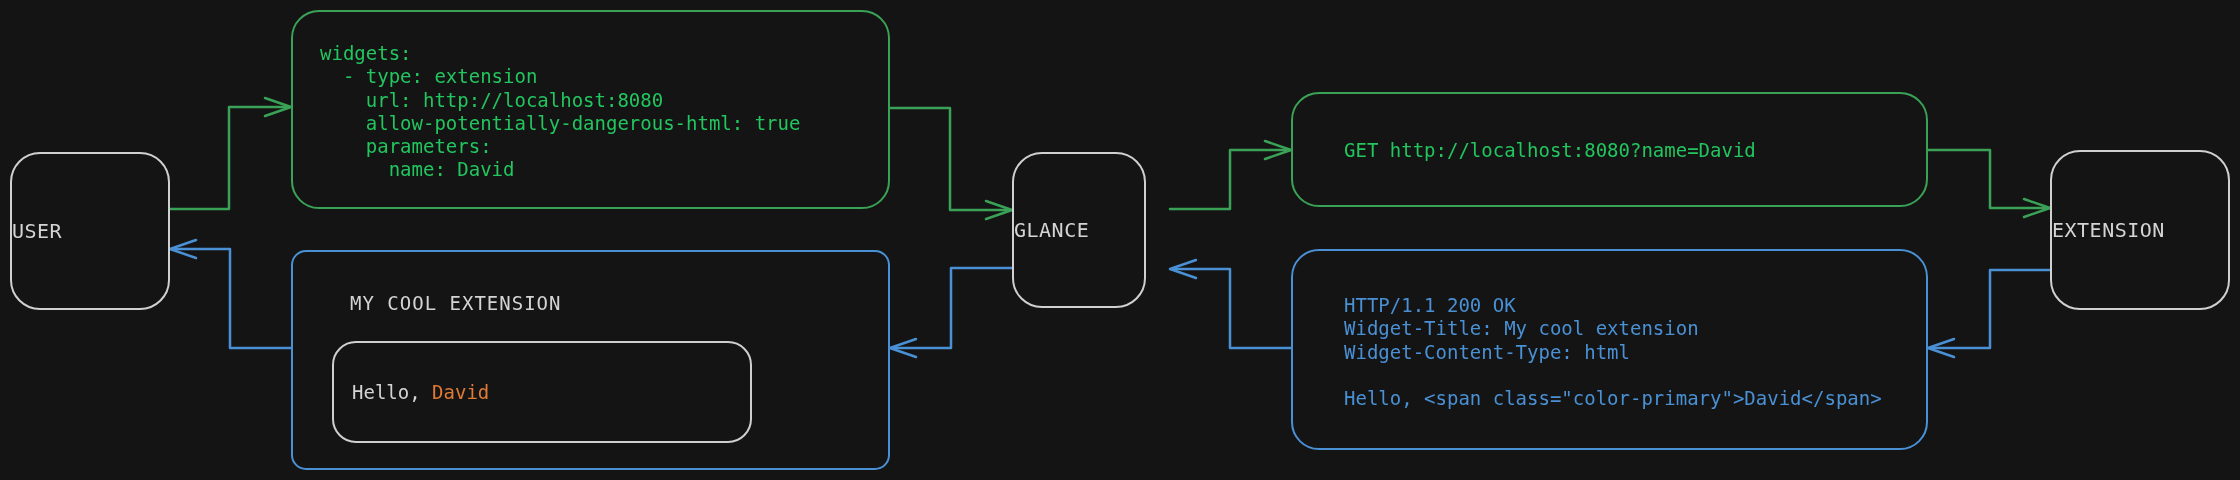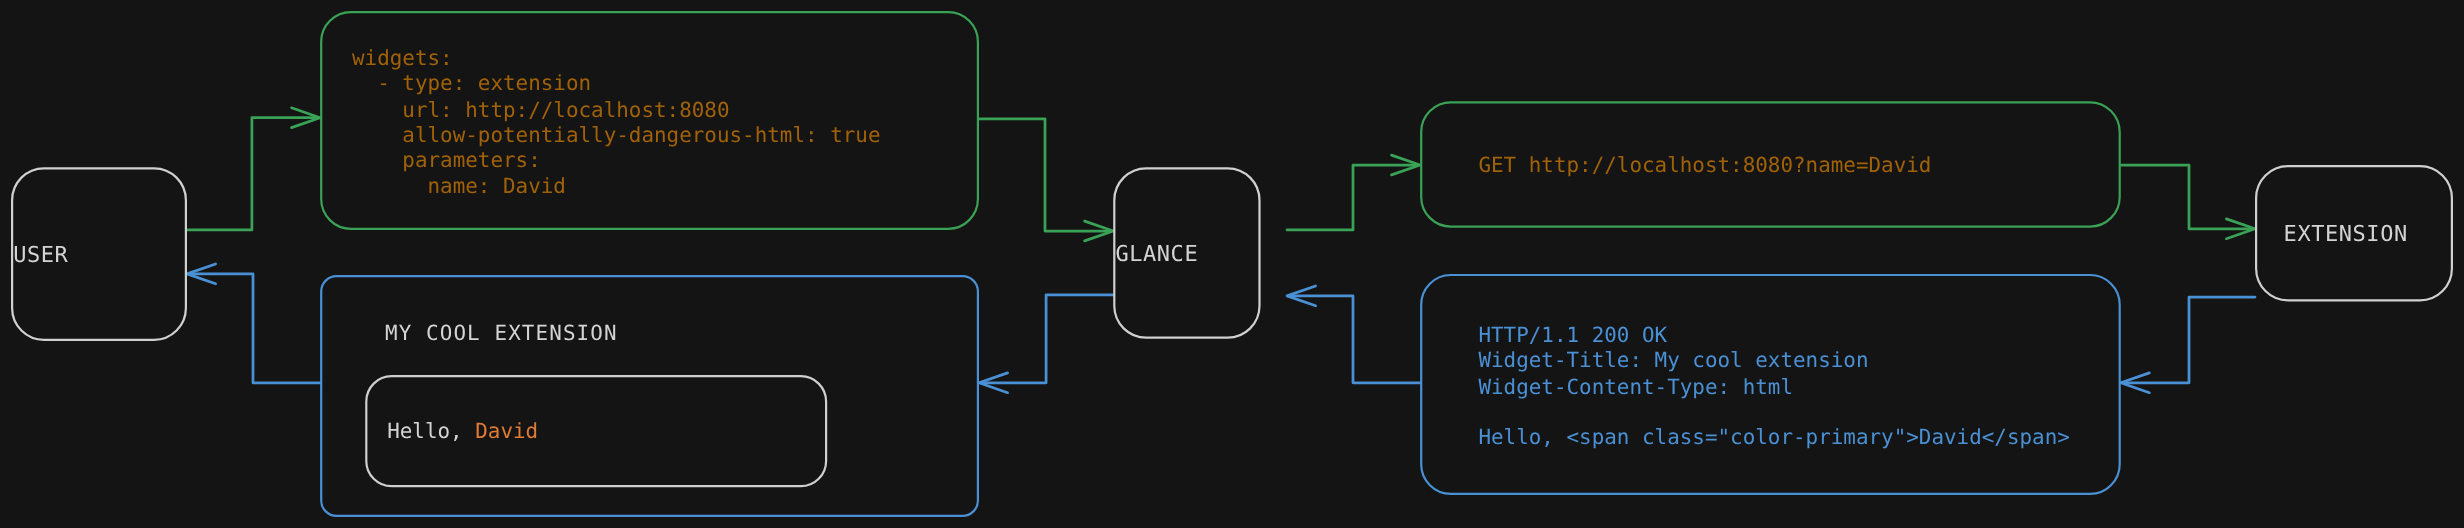--- a/index.html
+++ b/index.html
@@ -51,21 +51,21 @@
   .blue-box  { border: 2px solid #4a90d4; }
 
   .code {
     position: absolute;
     margin: 0;
     font-family: "DejaVu Sans Mono", monospace;
     font-size: 19px;
     line-height: 23.3px;
     white-space: pre;
   }
-  .code-green { color: #a16207; }
+  .code-green { color: #22c55e; }
   .code-blue  { color: #4a90d4; }
 
   .widget-title {
     position: absolute;
     color: #d4d4d4;
     font-size: 19px;
     line-height: 23.3px;
     letter-spacing: 1px;
   }
   .inner-box {
@@ -114,21 +114,21 @@
   </svg>
 
   <div class="box node" style="left:10px; top:152px; width:160px; height:158px;">
     <span>USER</span>
   </div>
 
   <div class="box node" style="left:1012px; top:152px; width:134px; height:156px;">
     <span>GLANCE</span>
   </div>
 
-  <div class="box node" style="left:2050px; top:150px; width:180px; height:124px;padding-left:24px;">
+  <div class="box node" style="left:2050px; top:150px; width:180px; height:160px;">
     <span>EXTENSION</span>
   </div>
 
   <div class="box big-box green-box" style="left:291px; top:10px; width:599px; height:199px;">
     <pre class="code code-green" style="left:27px; top:30px;">widgets:
   - type: extension
     url: http://localhost:8080
     allow-potentially-dangerous-html: true
     parameters:
       name: David</pre>

